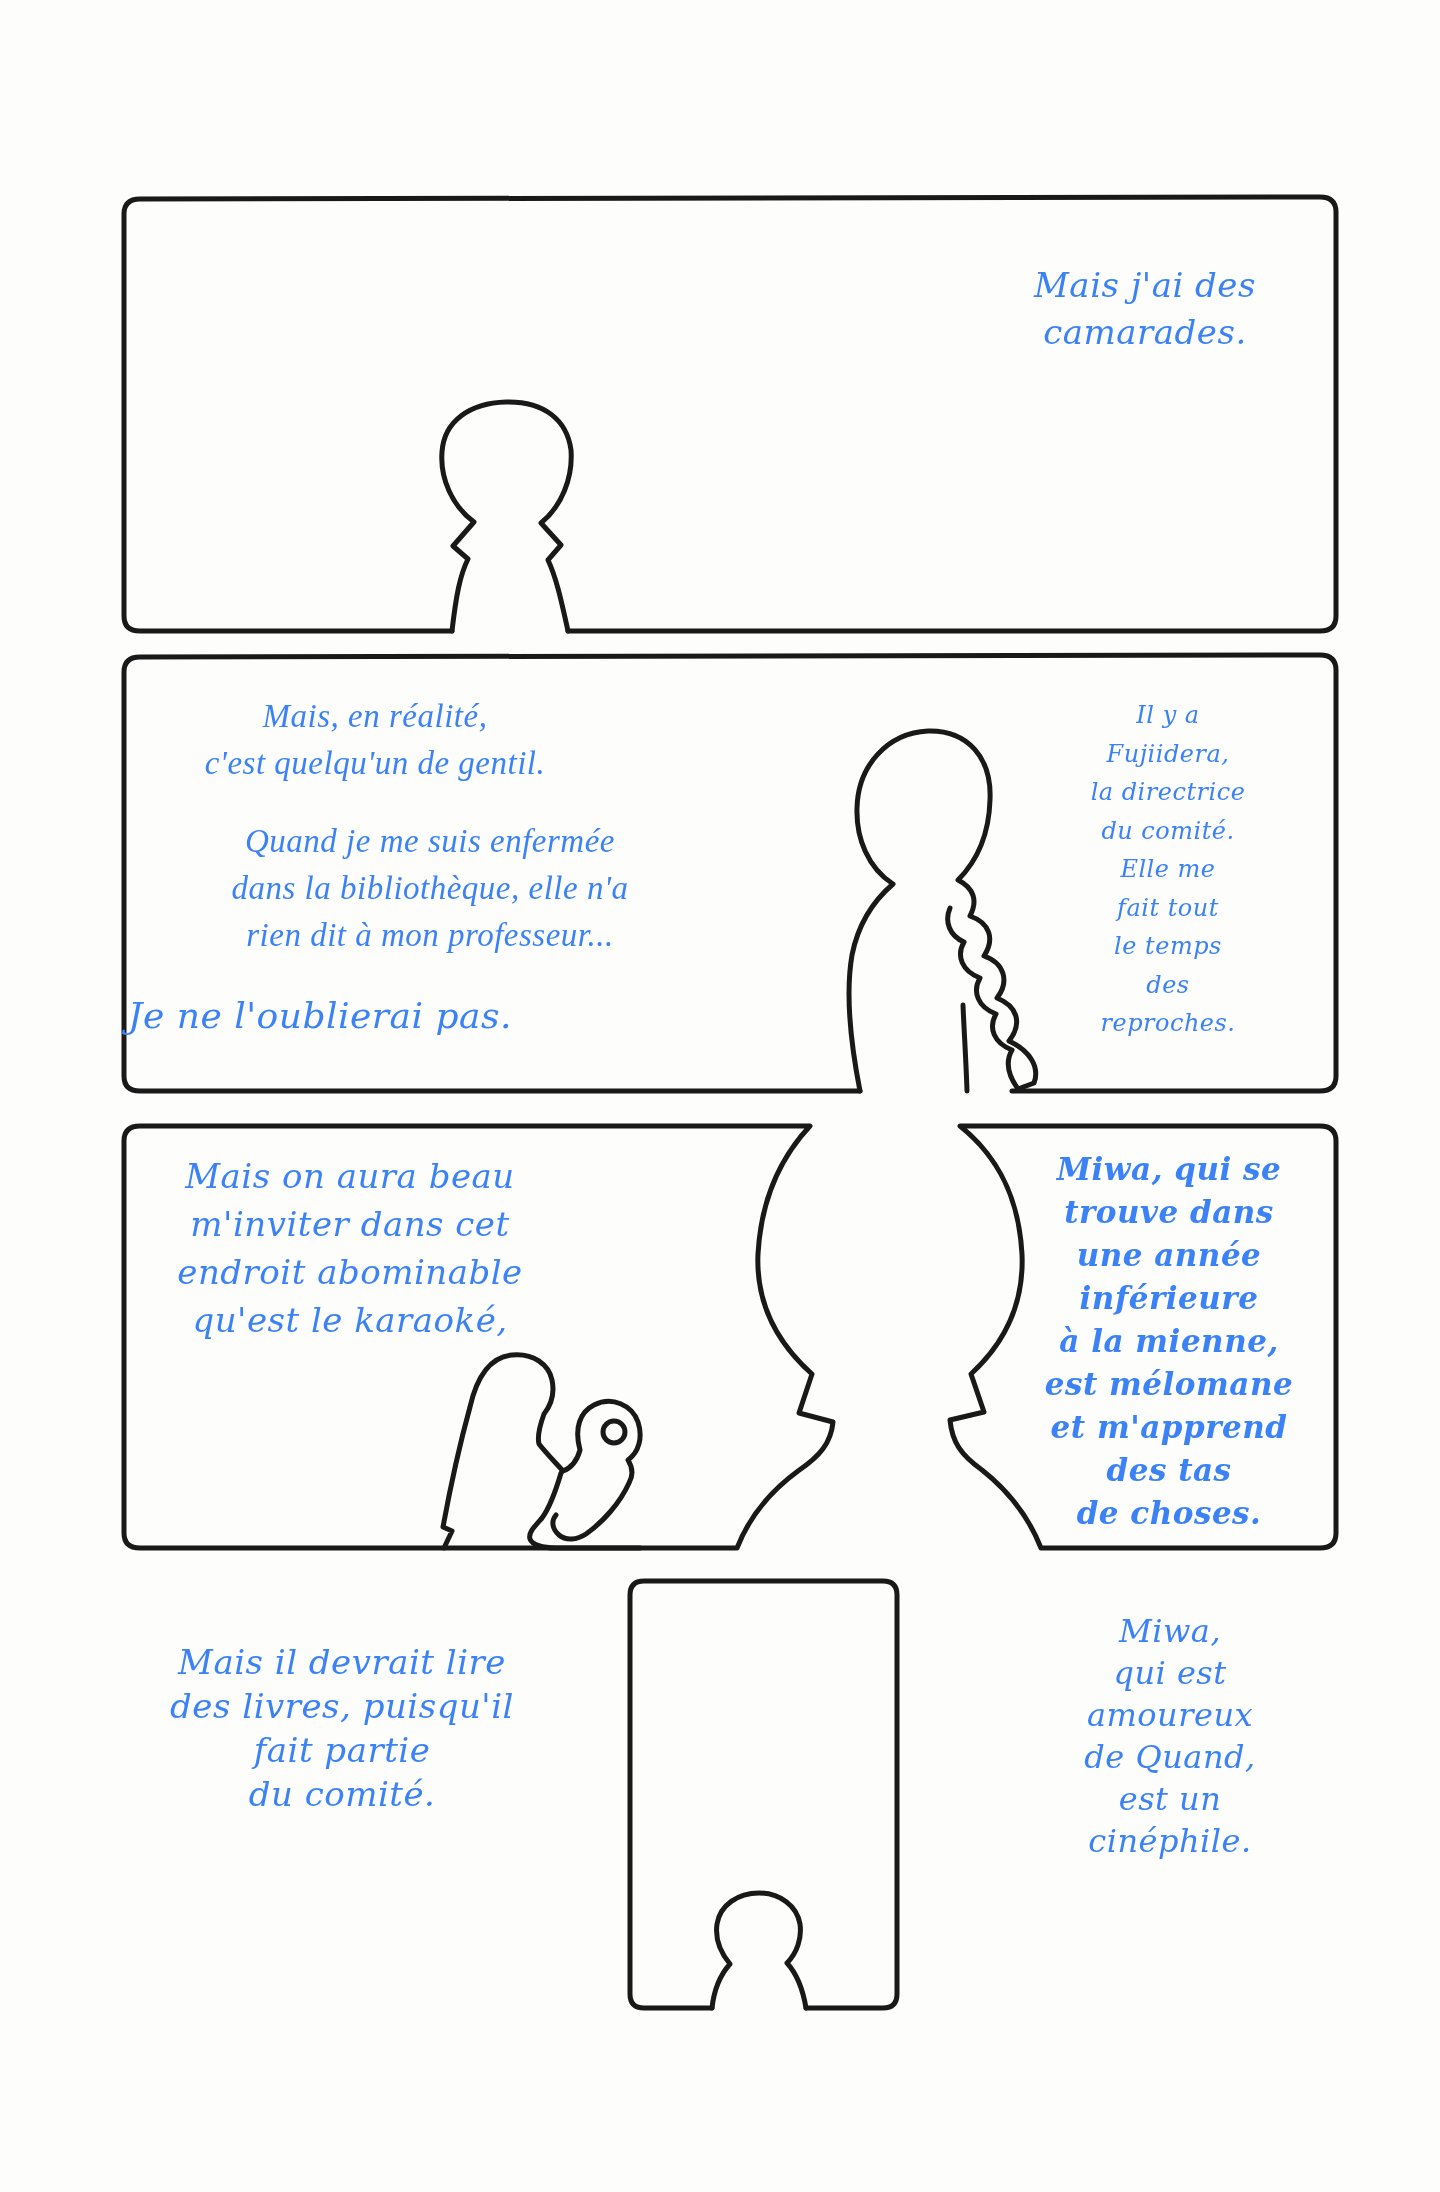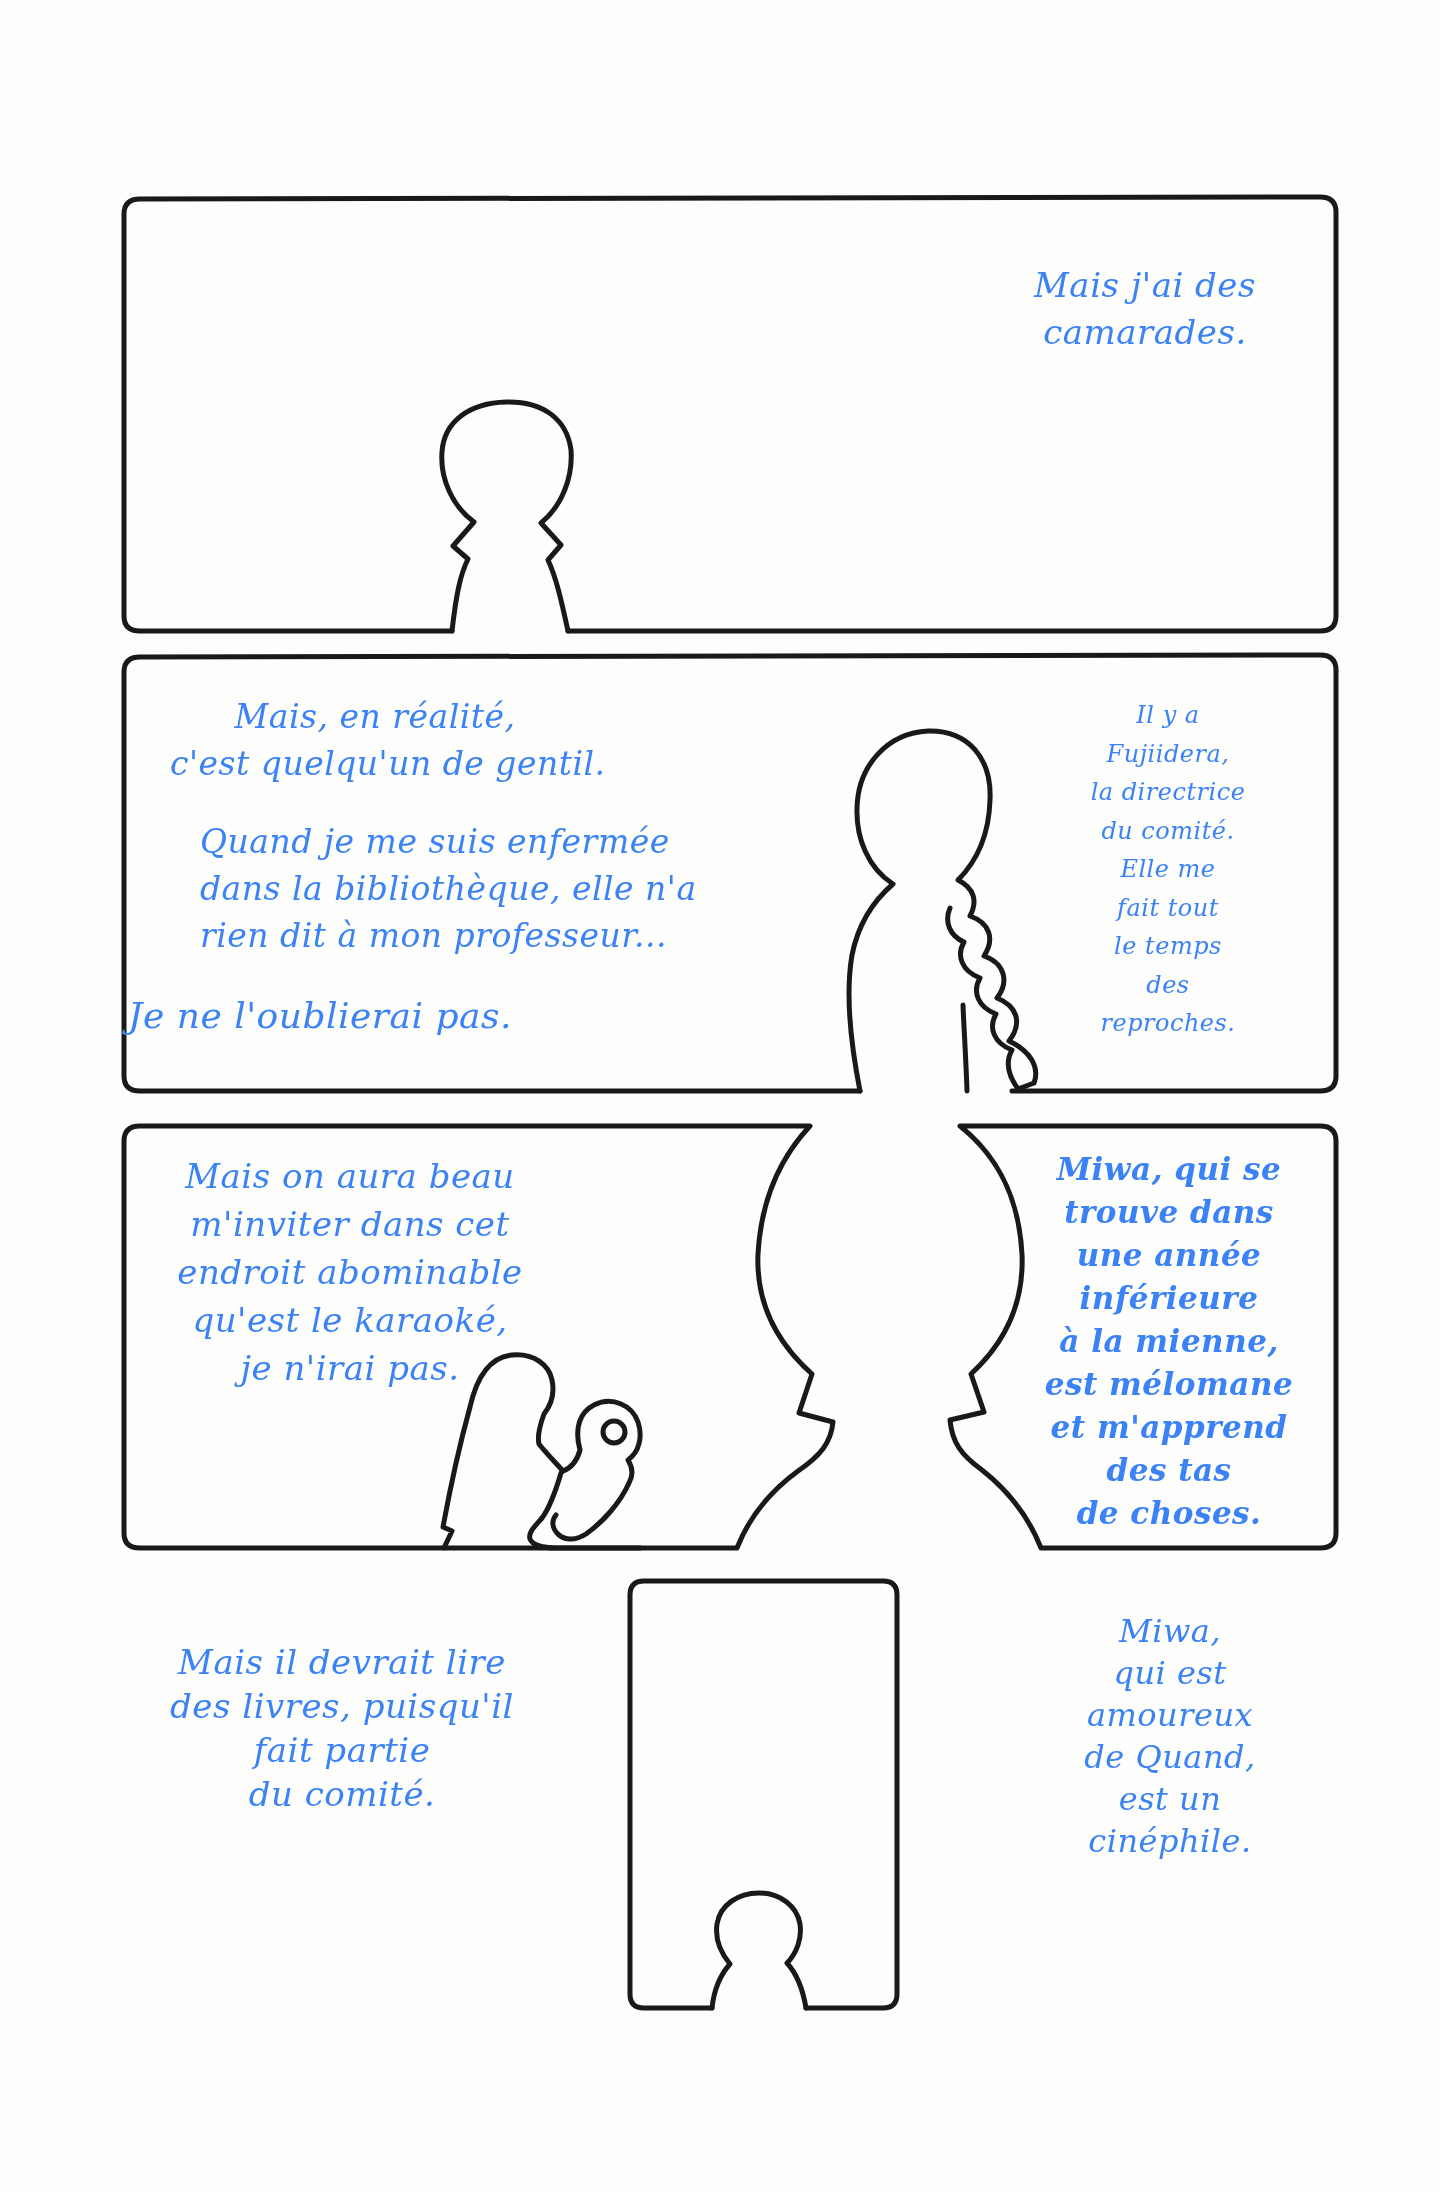--- a/index.html
+++ b/index.html
@@ -17,21 +17,21 @@
   .hw{
     position:absolute;
     color:#3b82f6;
     font-style:italic;
     text-align:center;
     letter-spacing:0.5px;
     line-height:1.38;
   }
   .hw-line{white-space:nowrap;}
   .s34{font-size:34px;line-height:47px;}
-  .s33{font-size:33px;line-height:47px;}
+  .s33{font-size:33px;line-height:47px;font-family:Liberation Serif, serif;}
   .s36{font-size:36px;line-height:48px;}
   .s31{font-size:24px;line-height:38.5px;}
   .s32{font-size:31px;line-height:43px;font-weight:bold;}
   .s32b{font-size:32px;line-height:42px;}
   .s34b{font-size:34px;line-height:44px;}
   .s35{font-size:34px;line-height:48px;}
 </style>
 </head>
 <body>
 
@@ -165,21 +165,20 @@
       <div class="hw-line">le temps</div>
       <div class="hw-line">des</div>
       <div class="hw-line">reproches.</div>
     </div>
 
   <div class="hw s35" style="left:130px;top:1152px;width:440px;">
       <div class="hw-line">Mais on aura beau</div>
       <div class="hw-line">m'inviter dans cet</div>
       <div class="hw-line">endroit abominable</div>
       <div class="hw-line">qu'est le karaoké,</div>
-      <div class="hw-line">je n'irai pas.</div>
     </div>
 
   <div class="hw s32" style="left:1028px;top:1148px;width:282px;">
       <div class="hw-line">Miwa, qui se</div>
       <div class="hw-line">trouve dans</div>
       <div class="hw-line">une année</div>
       <div class="hw-line">inférieure</div>
       <div class="hw-line">à la mienne,</div>
       <div class="hw-line">est mélomane</div>
       <div class="hw-line">et m'apprend</div>

